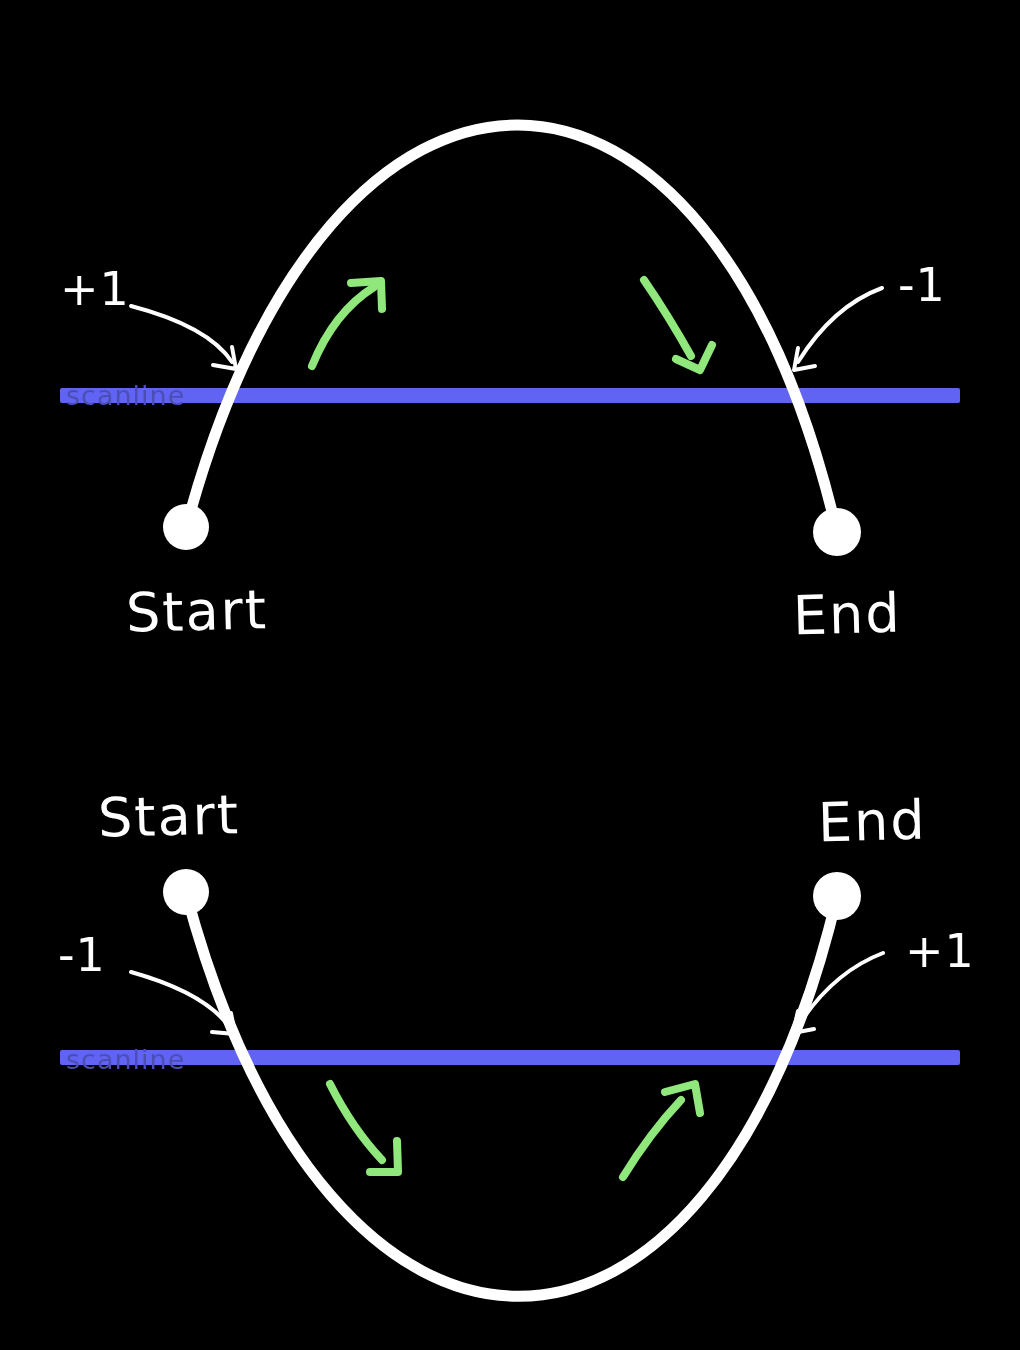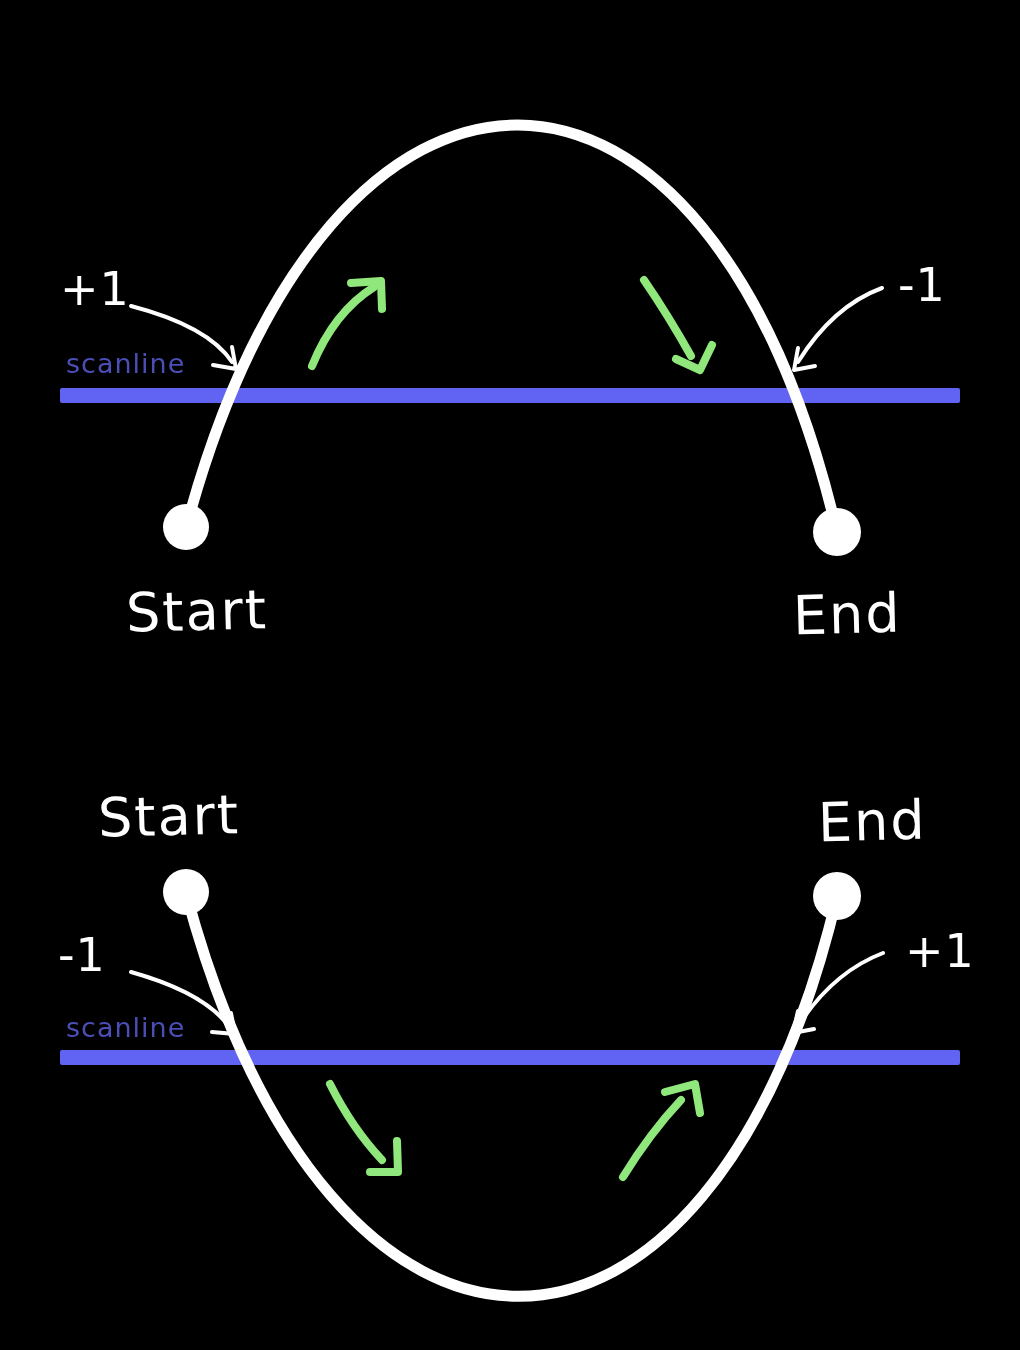--- a/index.html
+++ b/index.html
@@ -21,21 +21,21 @@
   .canvas svg{position:absolute;left:0;top:0;}
   .label{
     position:absolute;
     color:var(--annotation-white);
     white-space:nowrap;
     line-height:1;
     user-select:none;
   }
   .point-label{font-size:54px;letter-spacing:2px;transform:rotate(-1.5deg);}
   .winding-label{font-size:46px;letter-spacing:1px;}
-  .scanline-label{font-size:27px;color:var(--scanline-label);letter-spacing:1px;}
+  .scanline-label{font-size:27px;color:var(--scanline-label);letter-spacing:1px;margin-top:32px;}
 </style>
 </head>
 <body>
 
 <div class="canvas">
 
   <svg width="1020" height="1350" viewBox="0 0 1020 1350">
 
     <rect x="60" y="388" width="900" height="15" rx="2" fill="var(--scanline-bar)"></rect>
 

